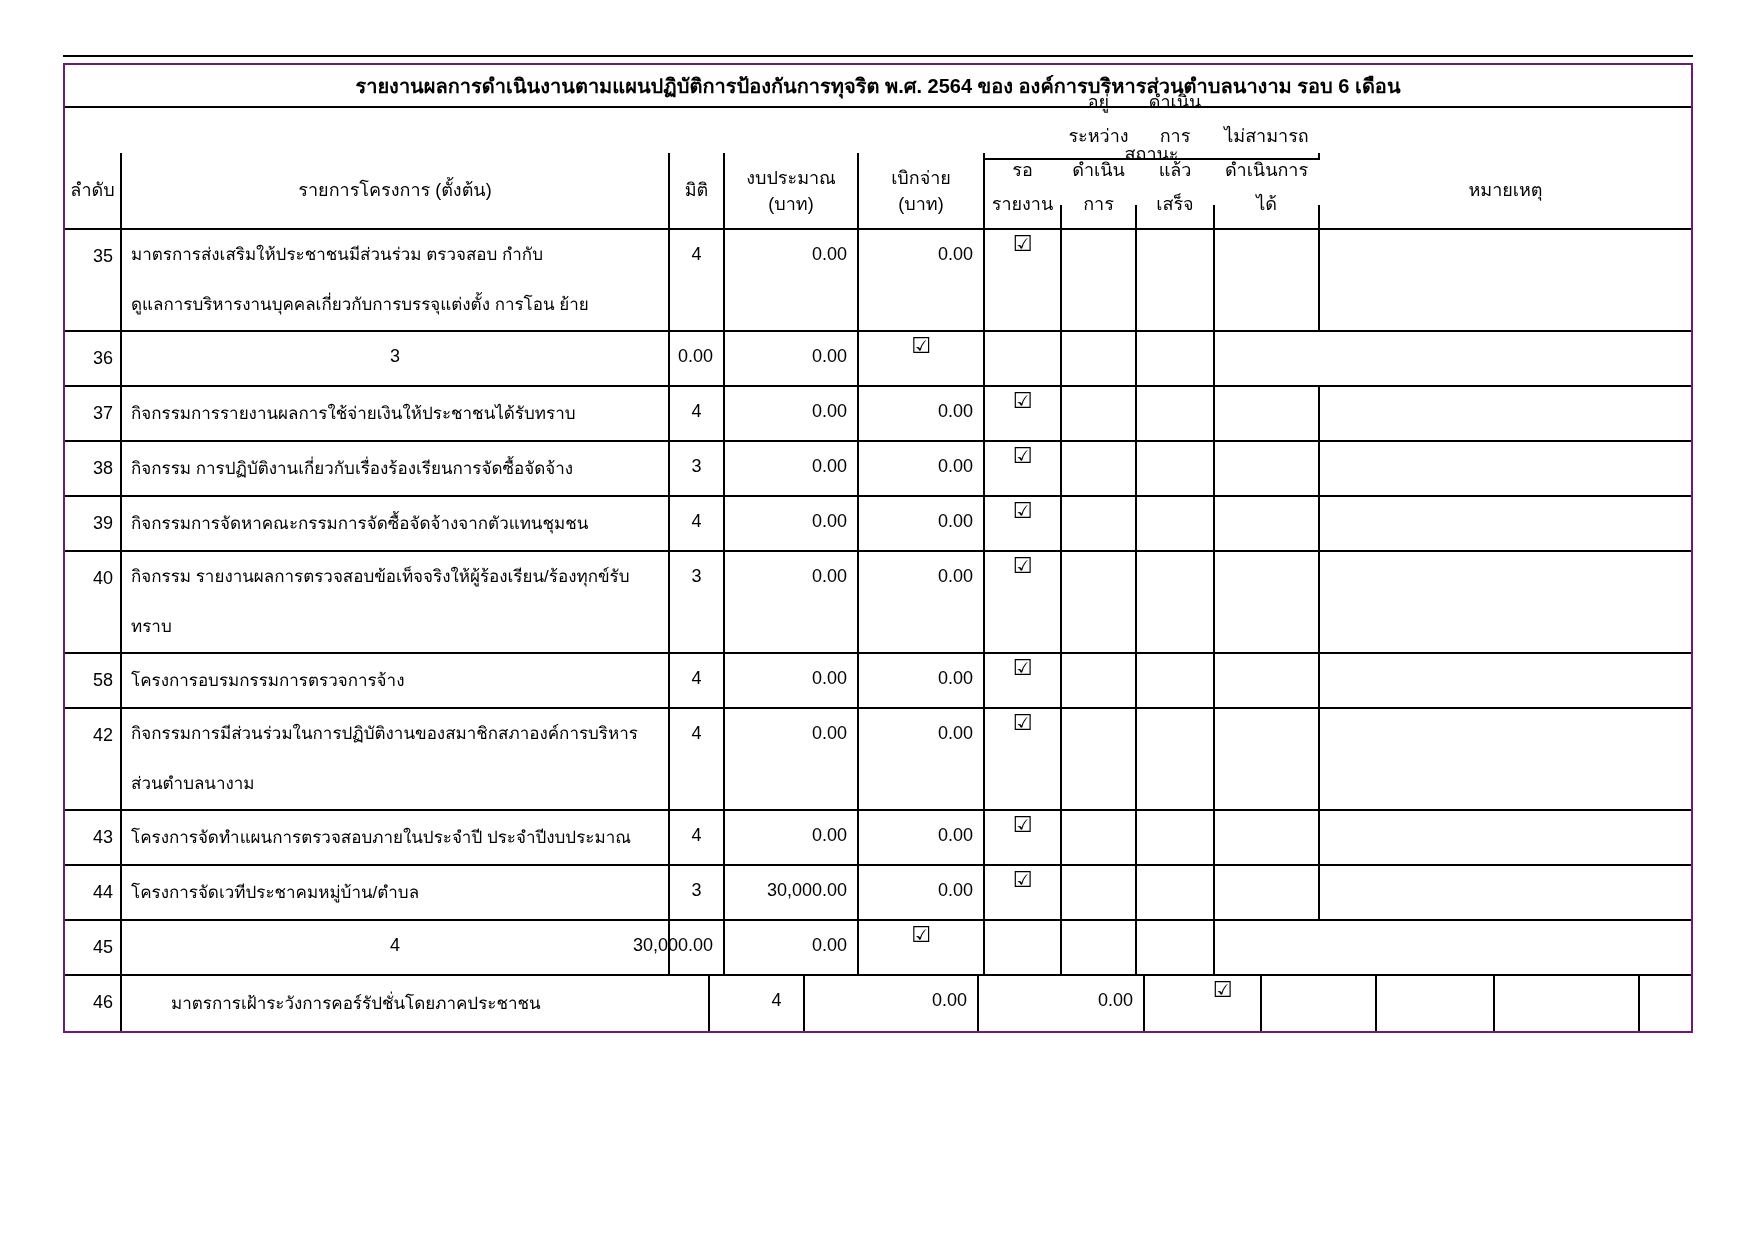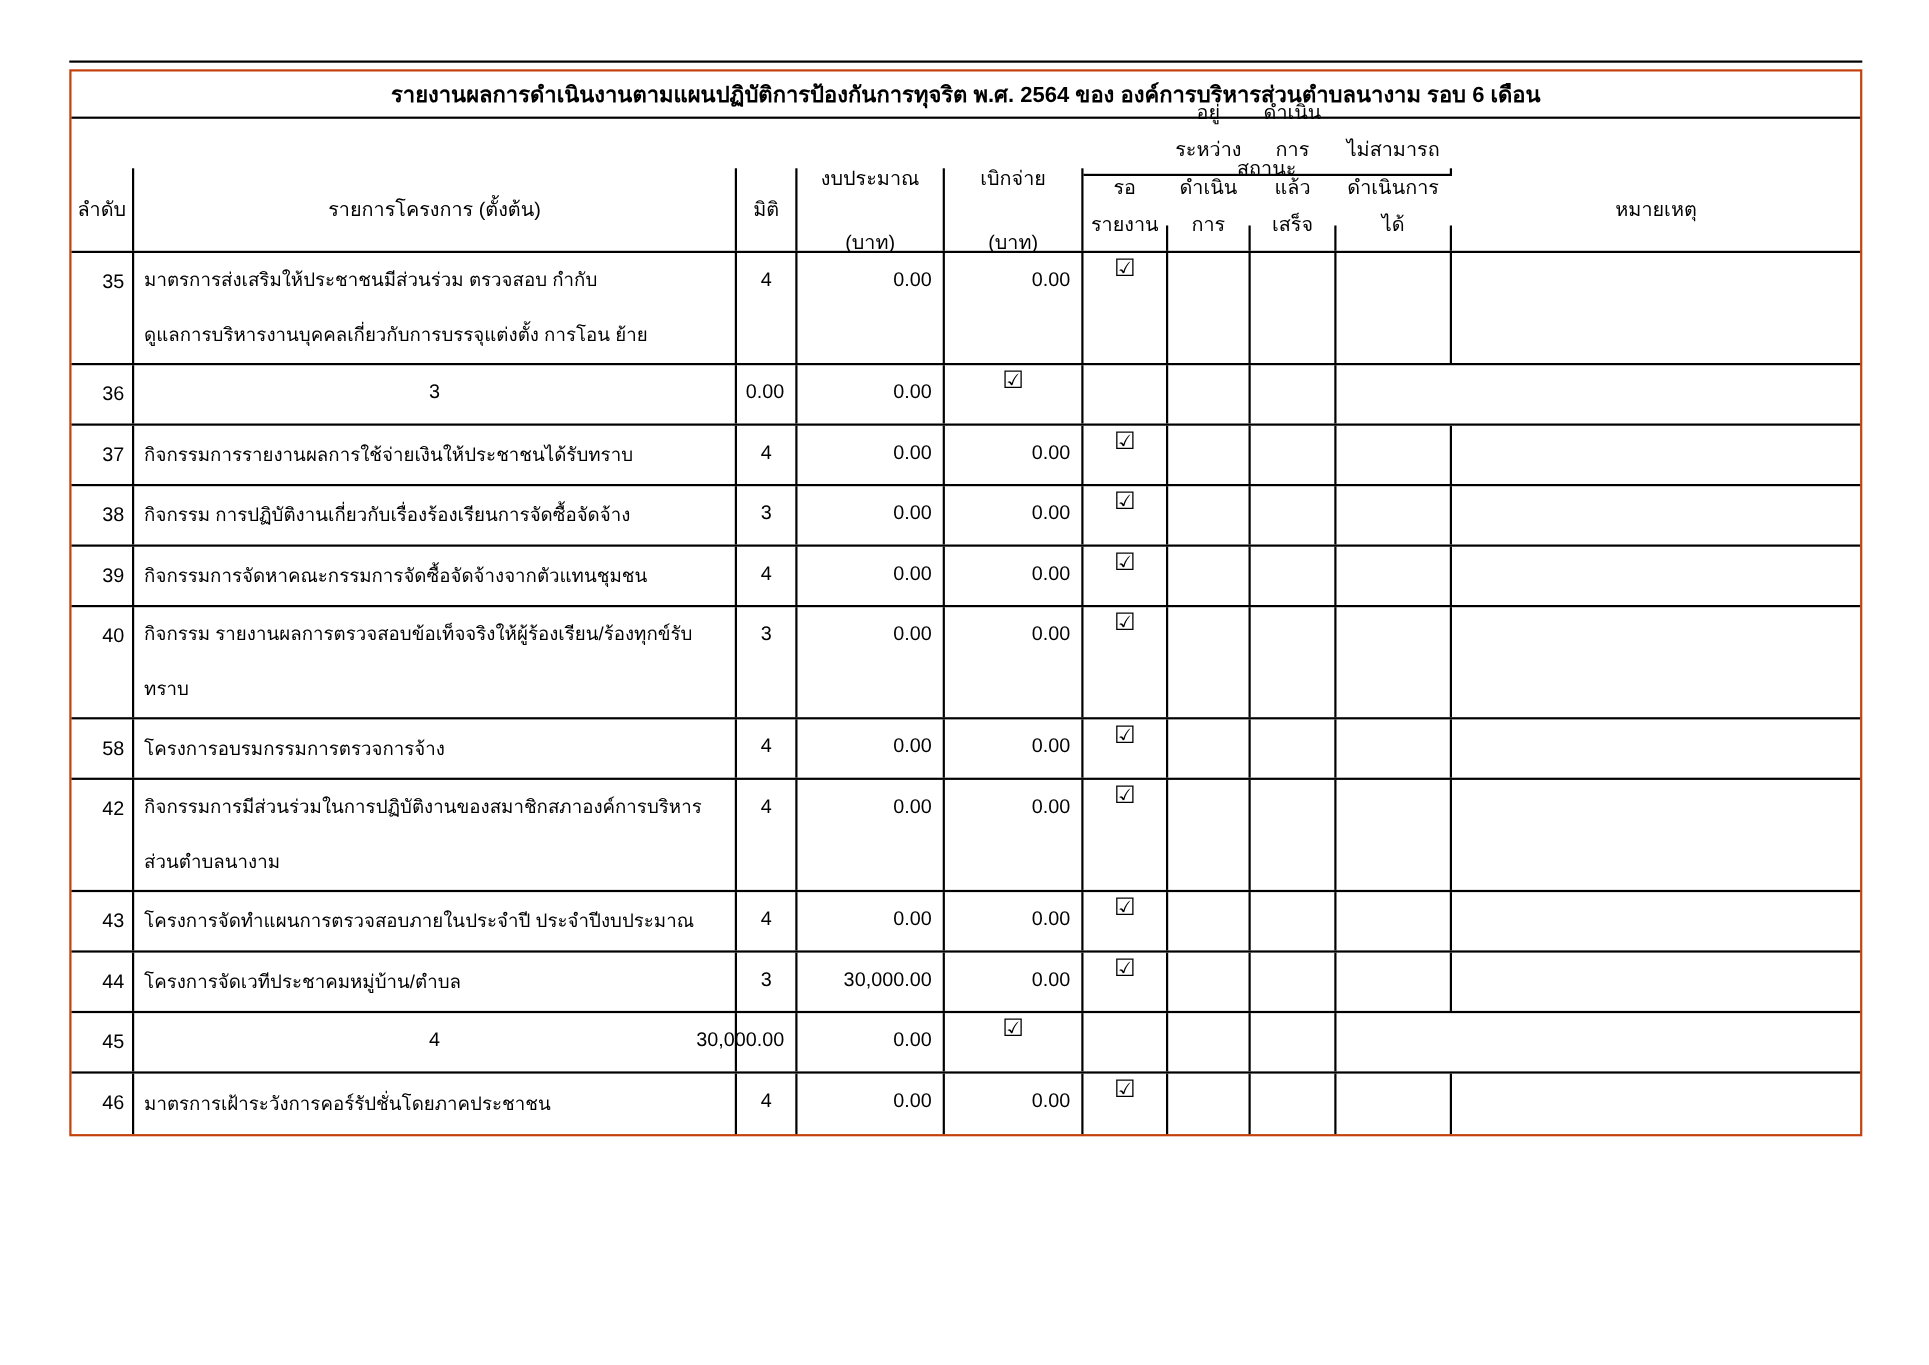--- a/index.html
+++ b/index.html
@@ -8,21 +8,21 @@
     width:1754px; height:1241px;
     font-family:"Liberation Sans","DejaVu Sans",sans-serif;
     color:#000;
   }
   .page { position:relative; width:1754px; height:1241px; background:#fff; overflow:hidden; }
 
   .prev-page-rule { position:absolute; left:63px; top:55px; width:1630px; height:2px; background:#000; }
 
   .report-table {
     position:absolute; left:63px; top:63px; width:1630px;
-    border:2px solid #c2410c; background:#fff;
+    border:2px solid #701a75; background:#fff;
   }
 
   .title-row {
     height:43px; border-bottom:2px solid #000;
     display:flex; align-items:center; justify-content:center;
     font-weight:bold; font-size:20px; text-align:center;
   }
 
   .grid10 {
     display:grid;
@@ -37,28 +37,28 @@
   .hcell {
     border-right:2px solid #000;
     display:flex; align-items:center; justify-content:center;
     text-align:center; white-space:pre-line; line-height:1.3;
     padding:0 4px;
     margin-top:45px;
   }
   .rspan { grid-row:1/3; }
   .h-status-group { grid-column:6/10; grid-row:1/2; border-bottom:2px solid #000;font-family:Liberation Mono, monospace; }
   .h-sub { grid-row:2/3; align-items:flex-end; padding-bottom:7px; line-height:34px; }
-  .h-money { line-height:58px; }
+  .h-money { line-height:26px; }
   .h-remark { border-right:none;border-radius:16px; }
 
   .row {
     min-height:55px; border-bottom:2px solid #000;
     font-size:18px;
   }
-  .row:last-child { border-bottom:none; }
+  .row:last-child { border-bottom:none;gap:40px; }
   .cell { border-right:2px solid #000; display:flex; min-width:0; }
   .c-no   { align-items:flex-start; justify-content:center; padding-top:16px;margin-left:21px; }
   .c-project {
     align-items:center; padding:0 18px 0 9px;
     line-height:50px; white-space:pre-line; font-size:17px;
   }
   .c-dim  { align-items:flex-start; justify-content:center; padding-top:14px; }
   .c-amount { align-items:flex-start; justify-content:flex-end; padding:14px 10px 0 0; }
   .c-check {
     align-items:flex-start; justify-content:center; padding-top:3px;

